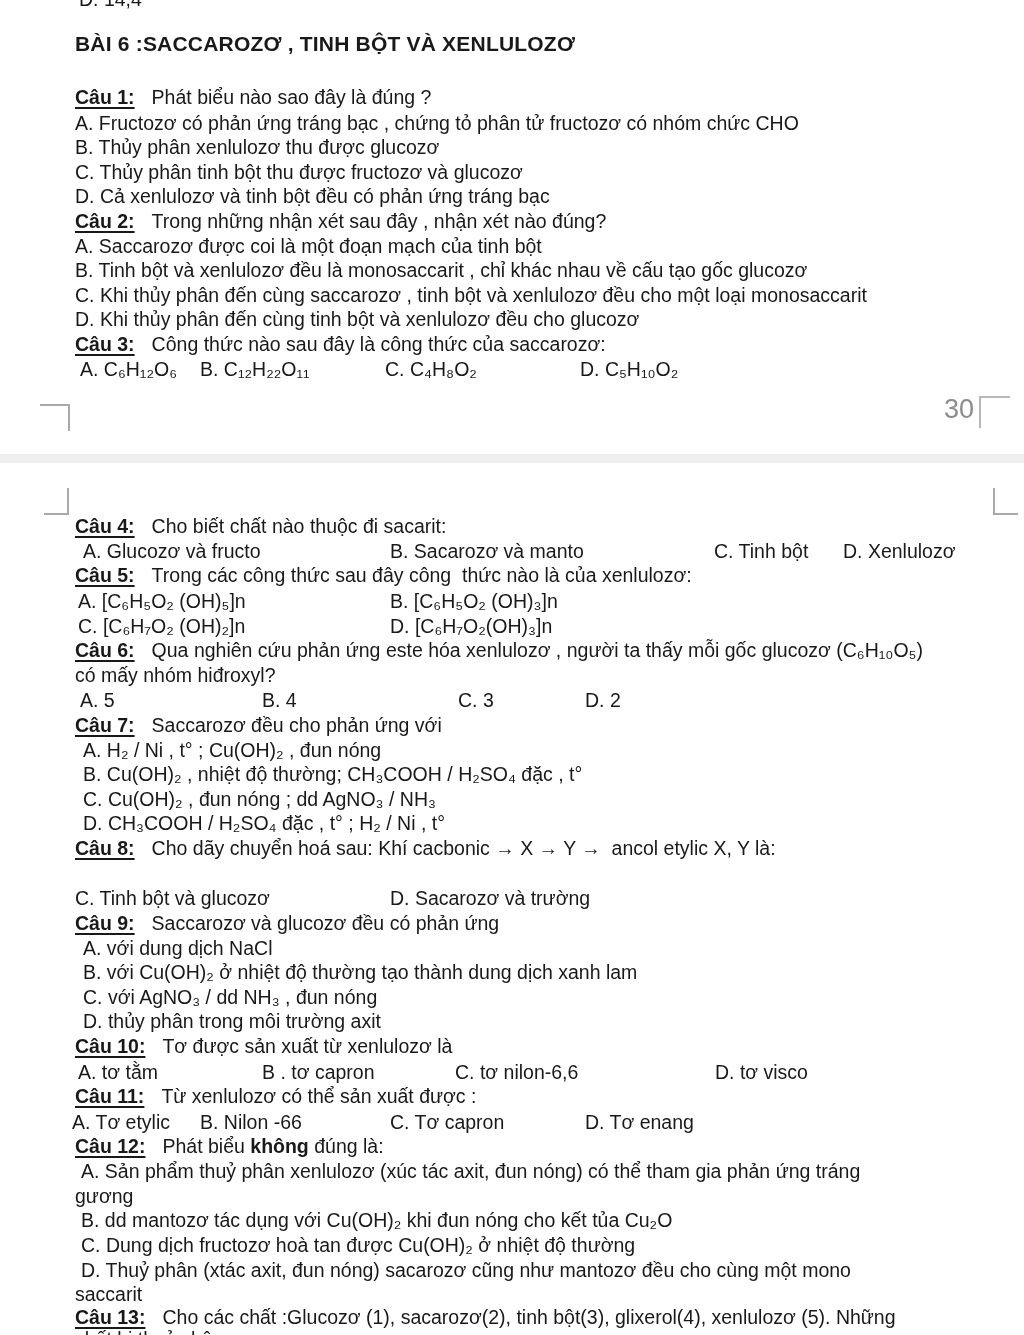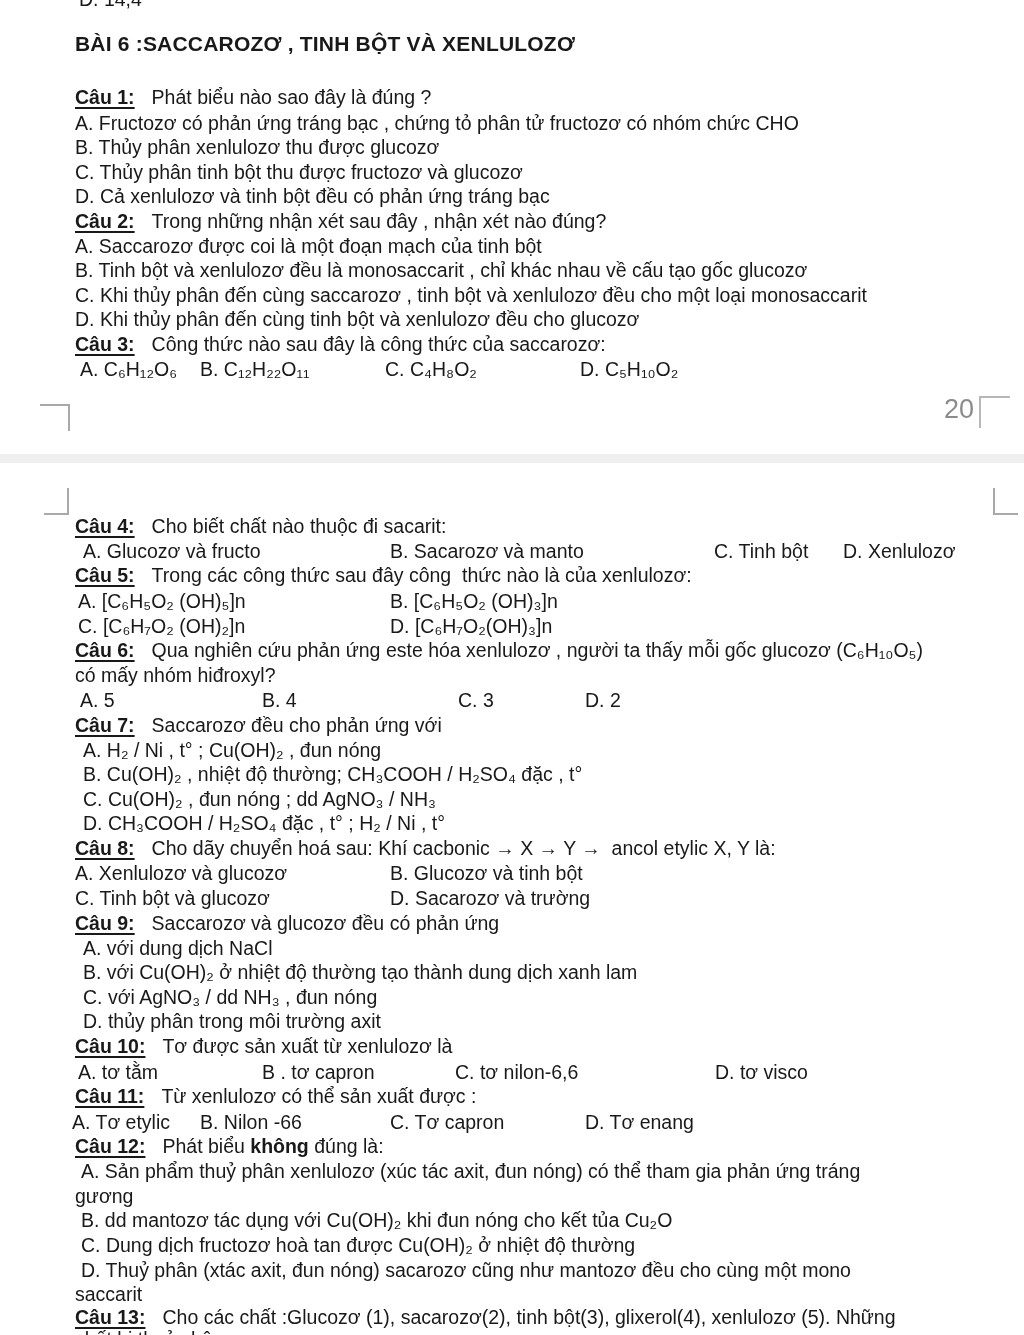--- a/index.html
+++ b/index.html
@@ -46,21 +46,21 @@
 
   <div class="line" style="top:332px"><span class="qlabel">Câu 3:</span><span class="qtext">Công thức nào sau đây là công thức của saccarozơ:</span></div>
   <div class="row" style="top:357px">
     <span style="left:80px">A. C₆H₁₂O₆</span>
     <span style="left:200px">B. C₁₂H₂₂O₁₁</span>
     <span style="left:385px">C. C₄H₈O₂</span>
     <span style="left:580px">D. C₅H₁₀O₂</span>
   </div>
 
   <div class="crop crop-p1-left"></div>
-  <div class="pagenum">20</div>
+  <div class="pagenum">30</div>
   <div class="crop crop-p1-right"></div>
 
   <div class="sep"></div>
 
   <div class="crop crop-p2-left"></div>
   <div class="crop crop-p2-right"></div>
 
   <div class="line" style="top:514px"><span class="qlabel">Câu 4:</span><span class="qtext">Cho biết chất nào thuộc đi sacarit:</span></div>
   <div class="row" style="top:539px">
     <span style="left:83px">A. Glucozơ và fructo</span>
@@ -88,24 +88,20 @@
     <span style="left:585px">D. 2</span>
   </div>
 
   <div class="line" style="top:713px"><span class="qlabel">Câu 7:</span><span class="qtext">Saccarozơ đều cho phản ứng với</span></div>
   <div class="line" style="top:738px;left:76px">A. H₂ / Ni , t° ; Cu(OH)₂ , đun nóng</div>
   <div class="line" style="top:762px;left:76px">B. Cu(OH)₂ , nhiệt độ thường; CH₃COOH / H₂SO₄ đặc , t°</div>
   <div class="line" style="top:787px;left:76px">C. Cu(OH)₂ , đun nóng ; dd AgNO₃ / NH₃</div>
   <div class="line" style="top:811px;left:76px">D. CH₃COOH / H₂SO₄ đặc , t° ; H₂ / Ni , t°</div>
 
   <div class="line" style="top:836px"><span class="qlabel">Câu 8:</span><span class="qtext">Cho dãy chuyển hoá sau: Khí cacbonic → X → Y →  ancol etylic X, Y là:</span></div>
-  <div class="row" style="top:861px">
-    <span style="left:75px">A. Xenlulozơ và glucozơ</span>
-    <span style="left:390px">B. Glucozơ và tinh bột</span>
-  </div>
   <div class="row" style="top:886px">
     <span style="left:75px">C. Tinh bột và glucozơ</span>
     <span style="left:390px">D. Sacarozơ và trường</span>
   </div>
 
   <div class="line" style="top:911px"><span class="qlabel">Câu 9:</span><span class="qtext">Saccarozơ và glucozơ đều có phản ứng</span></div>
   <div class="line" style="top:936px;left:76px">A. với dung dịch NaCl</div>
   <div class="line" style="top:960px;left:76px">B. với Cu(OH)₂ ở nhiệt độ thường tạo thành dung dịch xanh lam</div>
   <div class="line" style="top:985px;left:76px">C. với AgNO₃ / dd NH₃ , đun nóng</div>
   <div class="line" style="top:1009px;left:76px">D. thủy phân trong môi trường axit</div>

